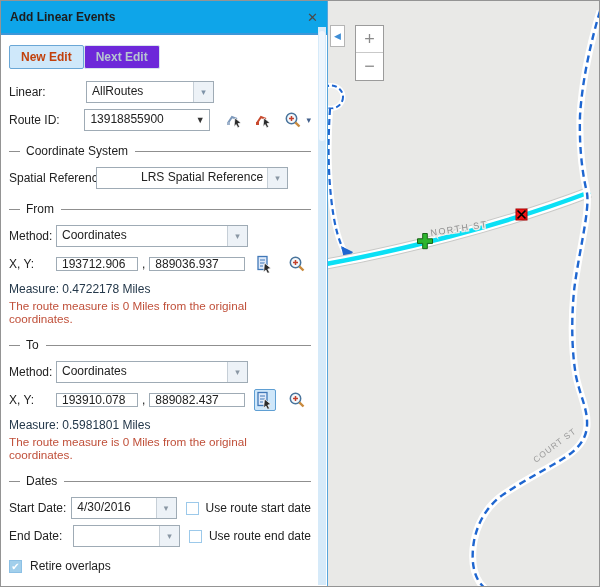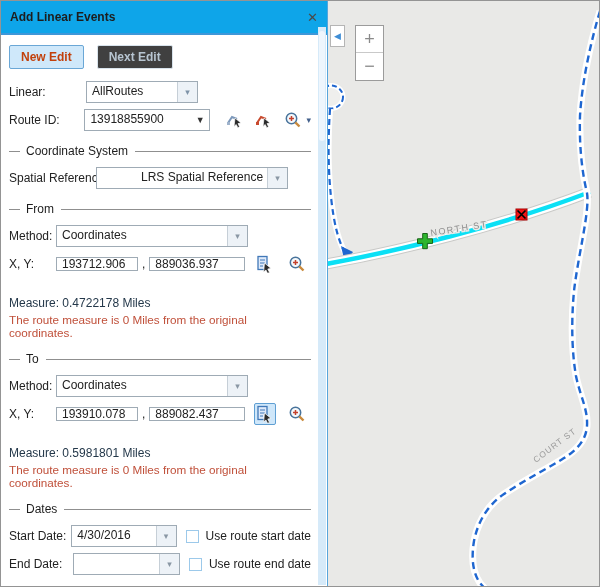--- a/index.html
+++ b/index.html
@@ -9,35 +9,35 @@
 
   
   .panel { position:absolute; left:0; top:0; width:327px; height:100%; background:#fff; border-right:1px solid #56a5dc; }
   .titlebar { height:19px; background:#0ea5e9; border-bottom:2px solid #3e97d8; display:flex; align-items:center; padding:16px 9px; font-weight:bold; color:#1d1d1d; }
   .close-x { margin-left:auto; color:#4a4a4a; font-size:13px; font-weight:normal; cursor:pointer; }
   .content { padding:0 16px 0 8px; position:relative; }
 
   .row { display:flex; align-items:center; }
   .toolbar { margin-top:10px; }
   .btn { background:#cfe8fa; border:1px solid #6aa7d6; border-radius:2px; color:#c2410c; font-size:12px; font-weight:bold; padding:4px 11px; cursor:pointer; }
-  .btn.disabled { background:#404040; border-color:#d8e3ec; color:#b7c5d1; margin-left:13px; }
+  .btn.disabled { background:#6d28d9; border-color:#d8e3ec; color:#b7c5d1; margin-left:0; }
 
   .lbl { color:#222; white-space:nowrap; }
   .combo { display:flex; align-items:stretch; border:1px solid #9fabb5; background:#fff; height:22px; }
   .combo .val { flex:1; padding:2px 5px 0 5px; overflow:hidden; white-space:nowrap; }
   .combo .drop { width:20px; background:#edf2f7; border-left:1px solid #c6cfd7; color:#7e93a8; font-size:9px; display:flex; align-items:center; justify-content:center; cursor:pointer; }
   .combo .drop.gray { color:#8a97a4; }
   .combo .plain-drop { width:17px; color:#333; font-size:9px; display:flex; align-items:center; justify-content:center; cursor:pointer; }
   .tin { height:14px; border:1px solid #9fabb5; padding:0 5px; font-family:"Liberation Sans",sans-serif; font-size:12px; color:#222; }
 
   .sep { display:flex; align-items:center; margin:13px 0 9px 0; color:#1d1d1d; }
   .sep::before { content:""; width:11px; height:1px; background:#8f8f8f; margin-right:6px; flex:none; }
   .sep::after { content:""; flex:1; height:1px; background:#8f8f8f; margin-left:7px; }
 
-  .measure { margin-top:21px; color:#24384a; }
+  .measure { margin-top:7px; color:#24384a; }
   .warn { margin-top:3px; color:#c0503a; font-size:11.7px; }
 
   .icon-btn { width:22px; height:22px; display:flex; align-items:center; justify-content:center; border:1px solid transparent; cursor:pointer; }
   .icon-btn.active { background:#cfe7fa; border:1px solid #5f9fd3; border-radius:2px; }
   .caret { color:#44618c; font-size:9px; margin-left:3px; cursor:pointer; }
 
   .cb { width:13px; height:13px; border:1px solid #9cc9ea; background:#fff; display:inline-block; flex:none; cursor:pointer; font-size:10px; line-height:12px; text-align:center; color:#fff; }
   .cb.on { background:#a2cfeb; border-color:#8cc0e5; }
   .optrow { display:flex; align-items:center; margin-top:4px; }
   .optrow .lbl { margin-left:8px; }
@@ -69,21 +69,21 @@
 
     <div class="content">
 
       <div class="row toolbar">
         <button class="btn">New Edit</button>
         <button class="btn disabled">Next Edit</button>
       </div>
 
       <div class="row mt12">
         <span class="lbl w-net">Linear:</span>
-        <div class="combo" style="width:112px;">
+        <div class="combo" style="width:128px;">
           <span class="val">AllRoutes</span>
           <span class="drop">▾</span>
         </div>
       </div>
 
       <div class="row mt6">
         <span class="lbl w-net">Route ID:</span>
         <div class="combo" style="width:128px;">
           <span class="val">13918855900</span>
           <span class="plain-drop">▼</span>

